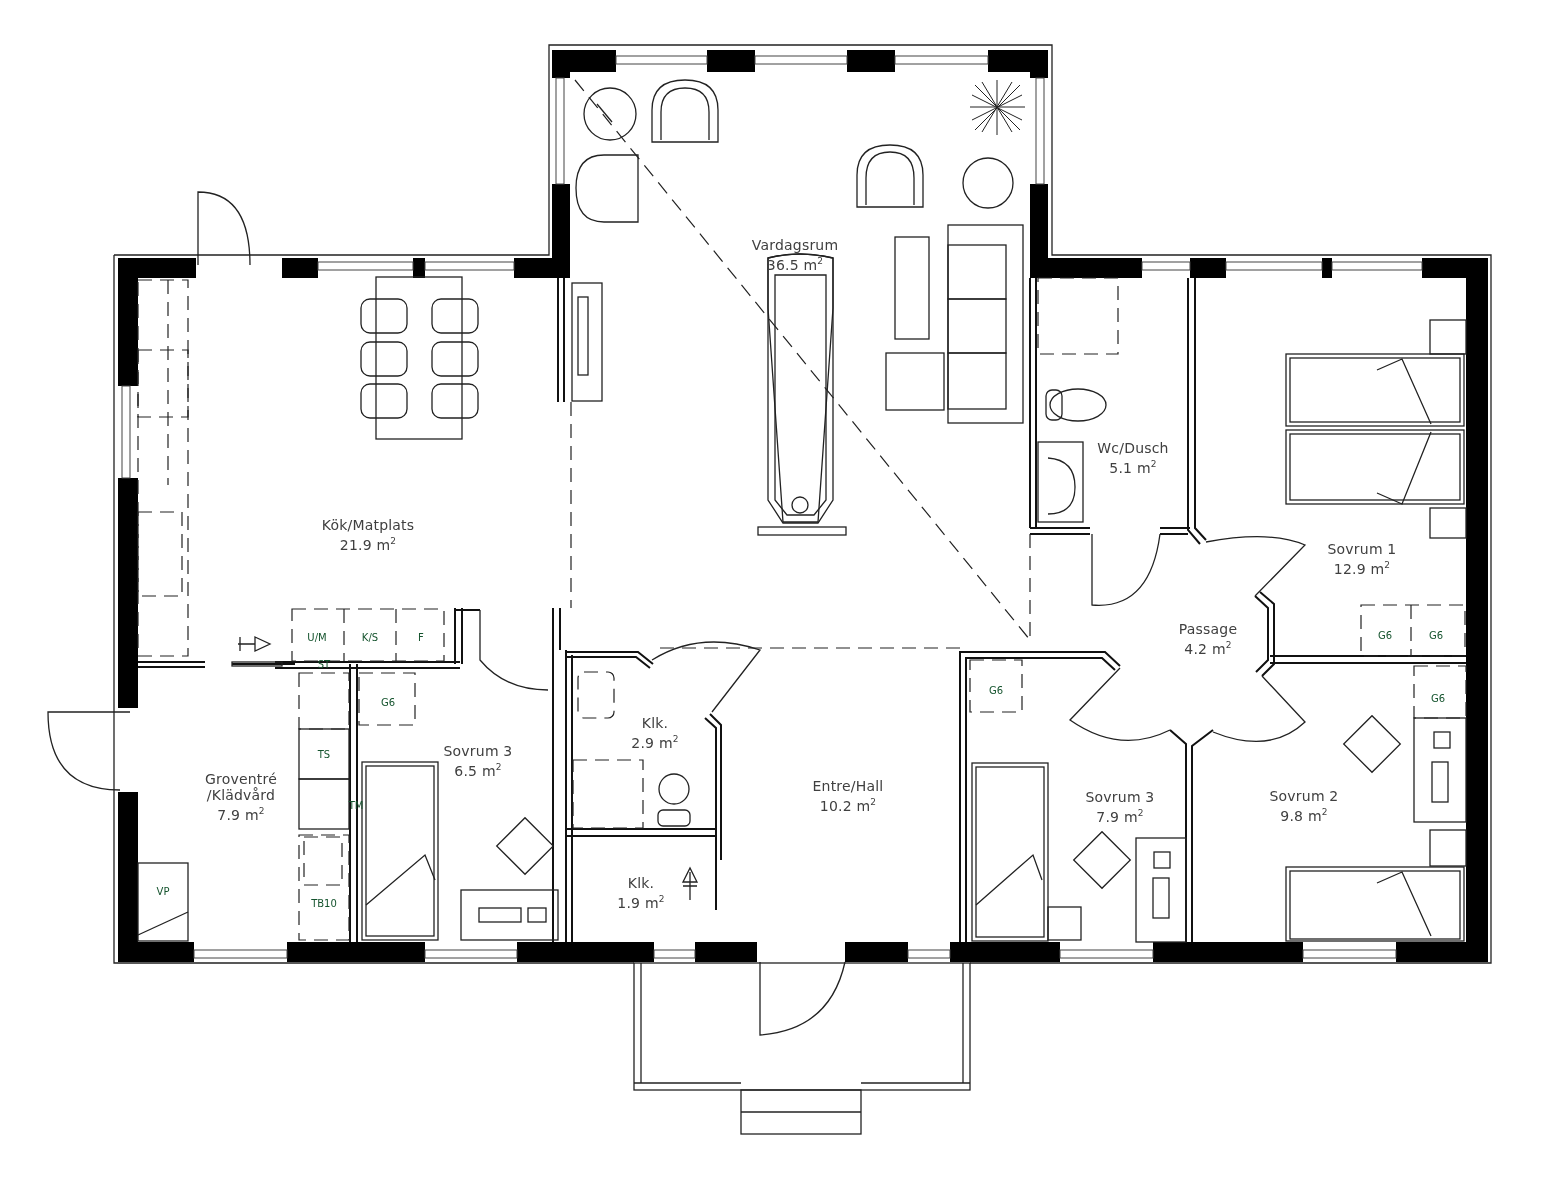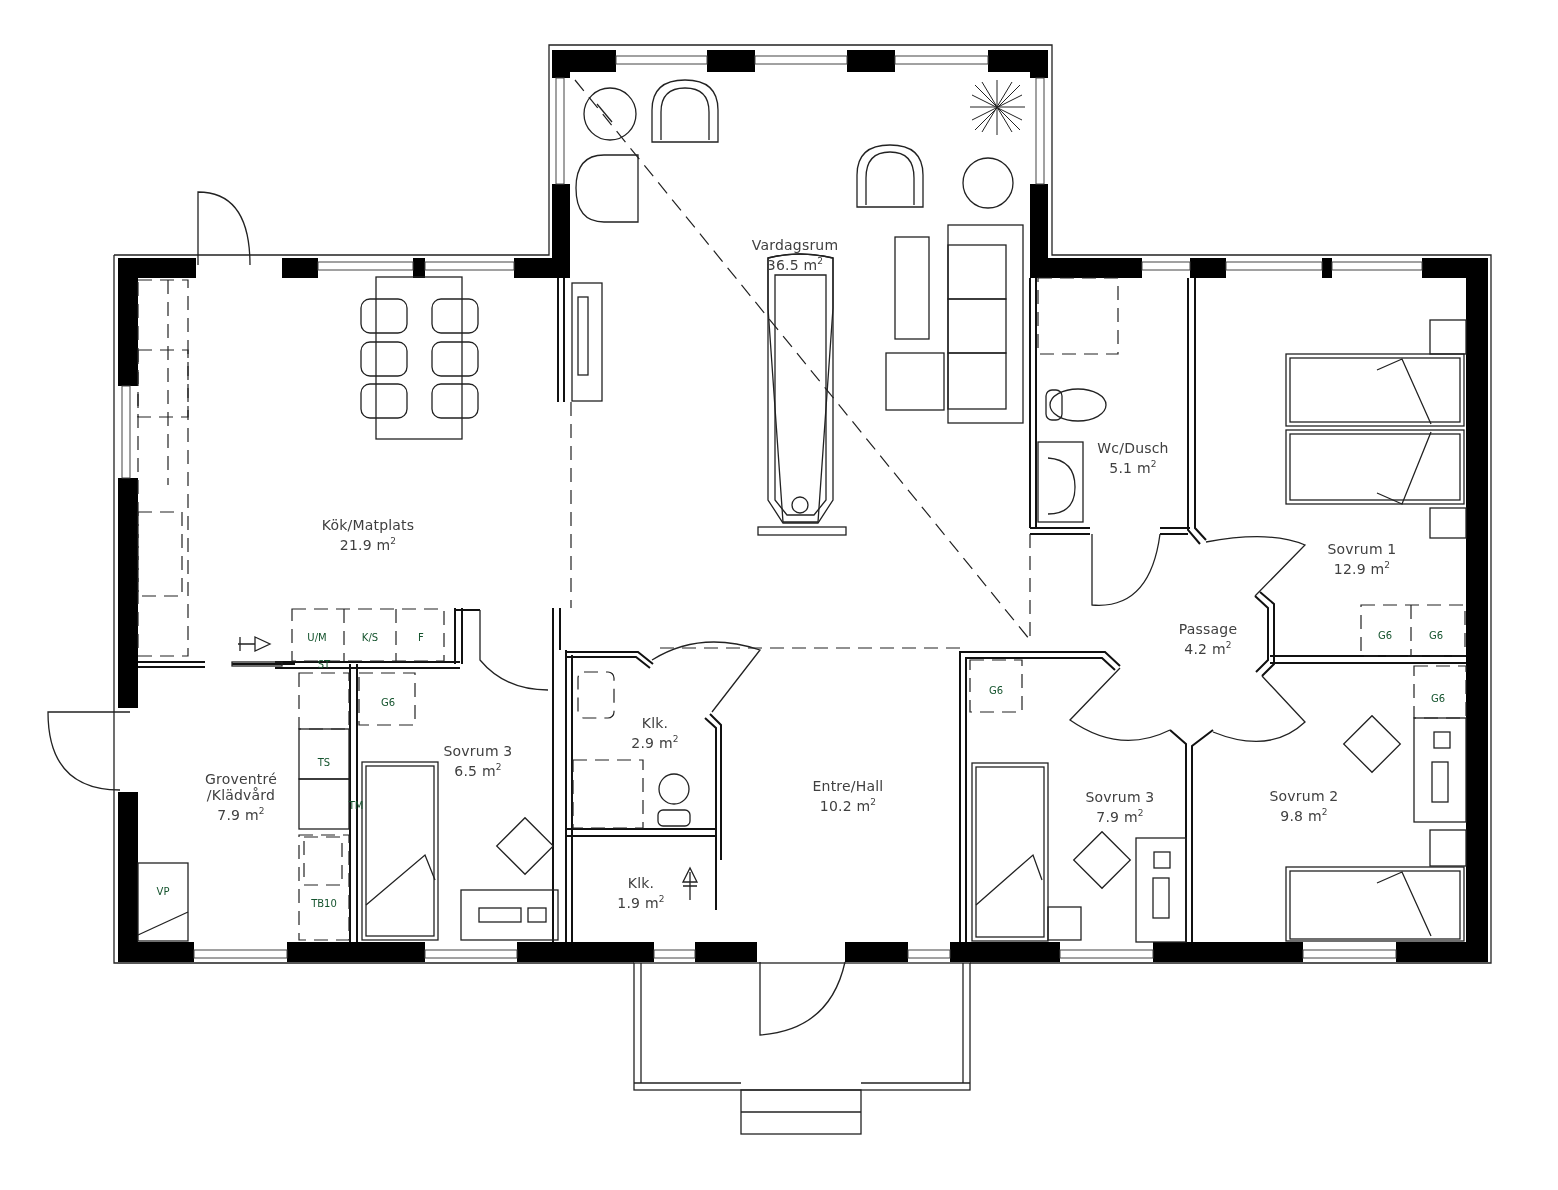--- a/index.html
+++ b/index.html
@@ -334,21 +334,21 @@
 </div>
 <div class="label" style="left:641px;top:893px;">
   <div>Klk.</div>
   <div class="area"><span>1.9</span> <span>m</span><sup>2</sup></div>
 </div>
 
 <span class="tag" style="left:317px;top:637px;">U/M</span>
 <span class="tag" style="left:370px;top:637px;">K/S</span>
 <span class="tag" style="left:421px;top:637px;">F</span>
 <span class="tag" style="left:324px;top:664px;">ST</span>
-<span class="tag" style="left:324px;top:754px;margin-top:8px;">TS</span>
+<span class="tag" style="left:324px;top:754px;">TS</span>
 <span class="tag" style="left:324px;top:805px;margin-left:32px;">TM</span>
 <span class="tag" style="left:324px;top:903px;">TB10</span>
 <span class="tag" style="left:388px;top:702px;">G6</span>
 <span class="tag" style="left:996px;top:690px;">G6</span>
 <span class="tag" style="left:1385px;top:635px;">G6</span>
 <span class="tag" style="left:1436px;top:635px;">G6</span>
 <span class="tag" style="left:1438px;top:698px;">G6</span>
 <span class="tag" style="left:163px;top:891px;">VP</span>
 
 </body></html>

